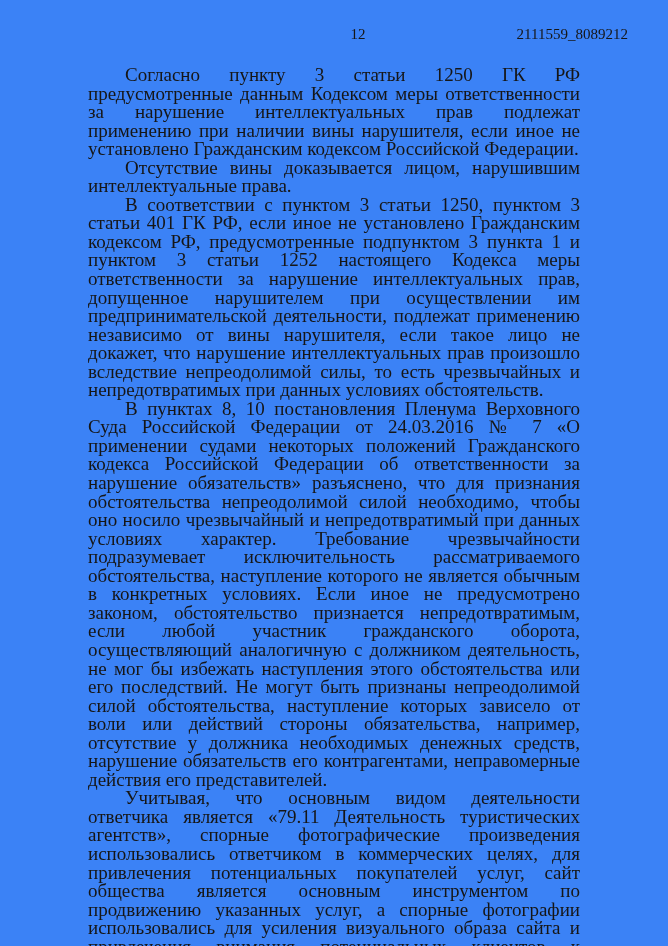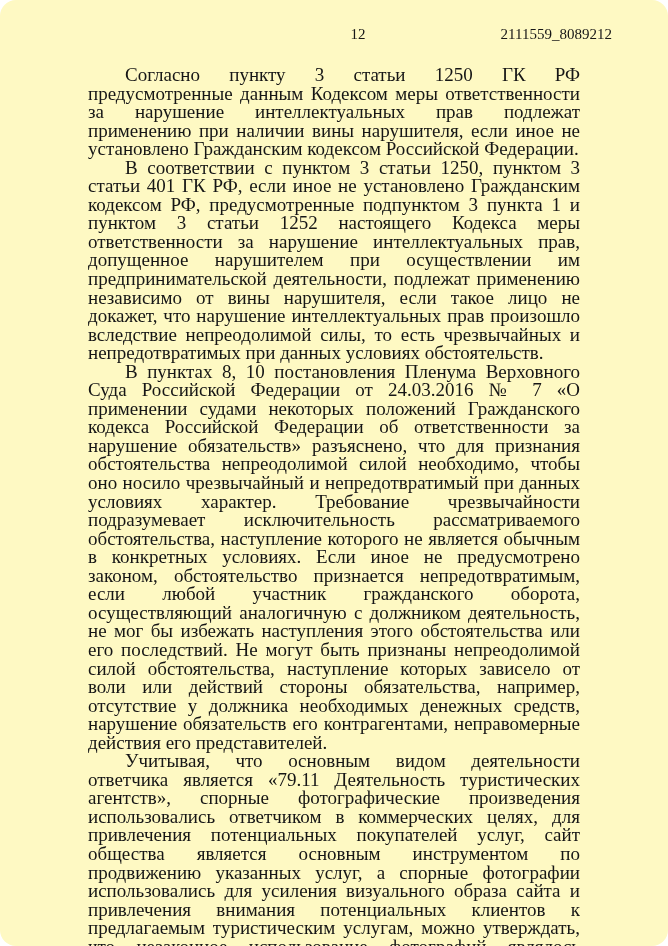--- a/index.html
+++ b/index.html
@@ -4,44 +4,43 @@
 <style>
   html, body {
     margin: 0;
     padding: 0;
     background: #ffffff;
   }
   .page {
     position: relative;
     width: 668px;
     height: 946px;
-    background: #fef9c3;
+    background: #3b82f6;
     overflow: hidden;
     font-family: "Liberation Serif", "DejaVu Serif", serif;
     color: #161616;
-    border-radius: 16px;
   }
   .page-header {
     position: absolute;
     top: 25px;
     left: 88px;
     width: 540px;
     height: 20px;
     font-size: 15px;
     line-height: 18.5px;
   }
   .page-number {
     position: absolute;
     left: 0;
     right: 0;
     text-align: center;
   }
   .doc-id {
     position: absolute;
-    right: 16px;
+    right: 0;
     top: 0;
     white-space: nowrap;
   }
   .document-body {
     position: absolute;
     top: 66px;
     left: 88px;
     width: 492px;
     font-size: 19px;
     line-height: 18.55px;
@@ -57,17 +56,18 @@
 <body>
 
 <div class="page">
   <div class="page-header">
     <span class="page-number">12</span>
     <span class="doc-id">2111559_8089212</span>
   </div>
 
   <div class="document-body">
       <p class="para">Согласно пункту 3 статьи 1250 ГК РФ предусмотренные данным Кодексом меры ответственности за нарушение интеллектуальных прав подлежат применению при наличии вины нарушителя, если иное не установлено Гражданским кодексом Российской Федерации.</p>
+      <p class="para">Отсутствие вины доказывается лицом, нарушившим интеллектуальные права.</p>
       <p class="para">В соответствии с пунктом 3 статьи 1250, пунктом 3 статьи 401 ГК РФ, если иное не установлено Гражданским кодексом РФ, предусмотренные подпунктом 3 пункта 1 и пунктом 3 статьи 1252 настоящего Кодекса меры ответственности за нарушение интеллектуальных прав, допущенное нарушителем при осуществлении им предпринимательской деятельности, подлежат применению независимо от вины нарушителя, если такое лицо не докажет, что нарушение интеллектуальных прав произошло вследствие непреодолимой силы, то есть чрезвычайных и непредотвратимых при данных условиях обстоятельств.</p>
       <p class="para">В пунктах 8, 10 постановления Пленума Верховного Суда Российской Федерации от 24.03.2016 № 7 «О применении судами некоторых положений Гражданского кодекса Российской Федерации об ответственности за нарушение обязательств» разъяснено, что для признания обстоятельства непреодолимой силой необходимо, чтобы оно носило чрезвычайный и непредотвратимый при данных условиях характер. Требование чрезвычайности подразумевает исключительность рассматриваемого обстоятельства, наступление которого не является обычным в конкретных условиях. Если иное не предусмотрено законом, обстоятельство признается непредотвратимым, если любой участник гражданского оборота, осуществляющий аналогичную с должником деятельность, не мог бы избежать наступления этого обстоятельства или его последствий. Не могут быть признаны непреодолимой силой обстоятельства, наступление которых зависело от воли или действий стороны обязательства, например, отсутствие у должника необходимых денежных средств, нарушение обязательств его контрагентами, неправомерные действия его представителей.</p>
       <p class="para">Учитывая, что основным видом деятельности ответчика является «79.11 Деятельность туристических агентств», спорные фотографические произведения использовались ответчиком в коммерческих целях, для привлечения потенциальных покупателей услуг, сайт общества является основным инструментом по продвижению указанных услуг, а спорные фотографии использовались для усиления визуального образа сайта и привлечения внимания потенциальных клиентов к предлагаемым туристическим услугам, можно утверждать, что незаконное использование фотографий являлось существенной частью хозяйственной деятельности ответчика.</p>
     </div>
 </div>
 
 </body></html>

